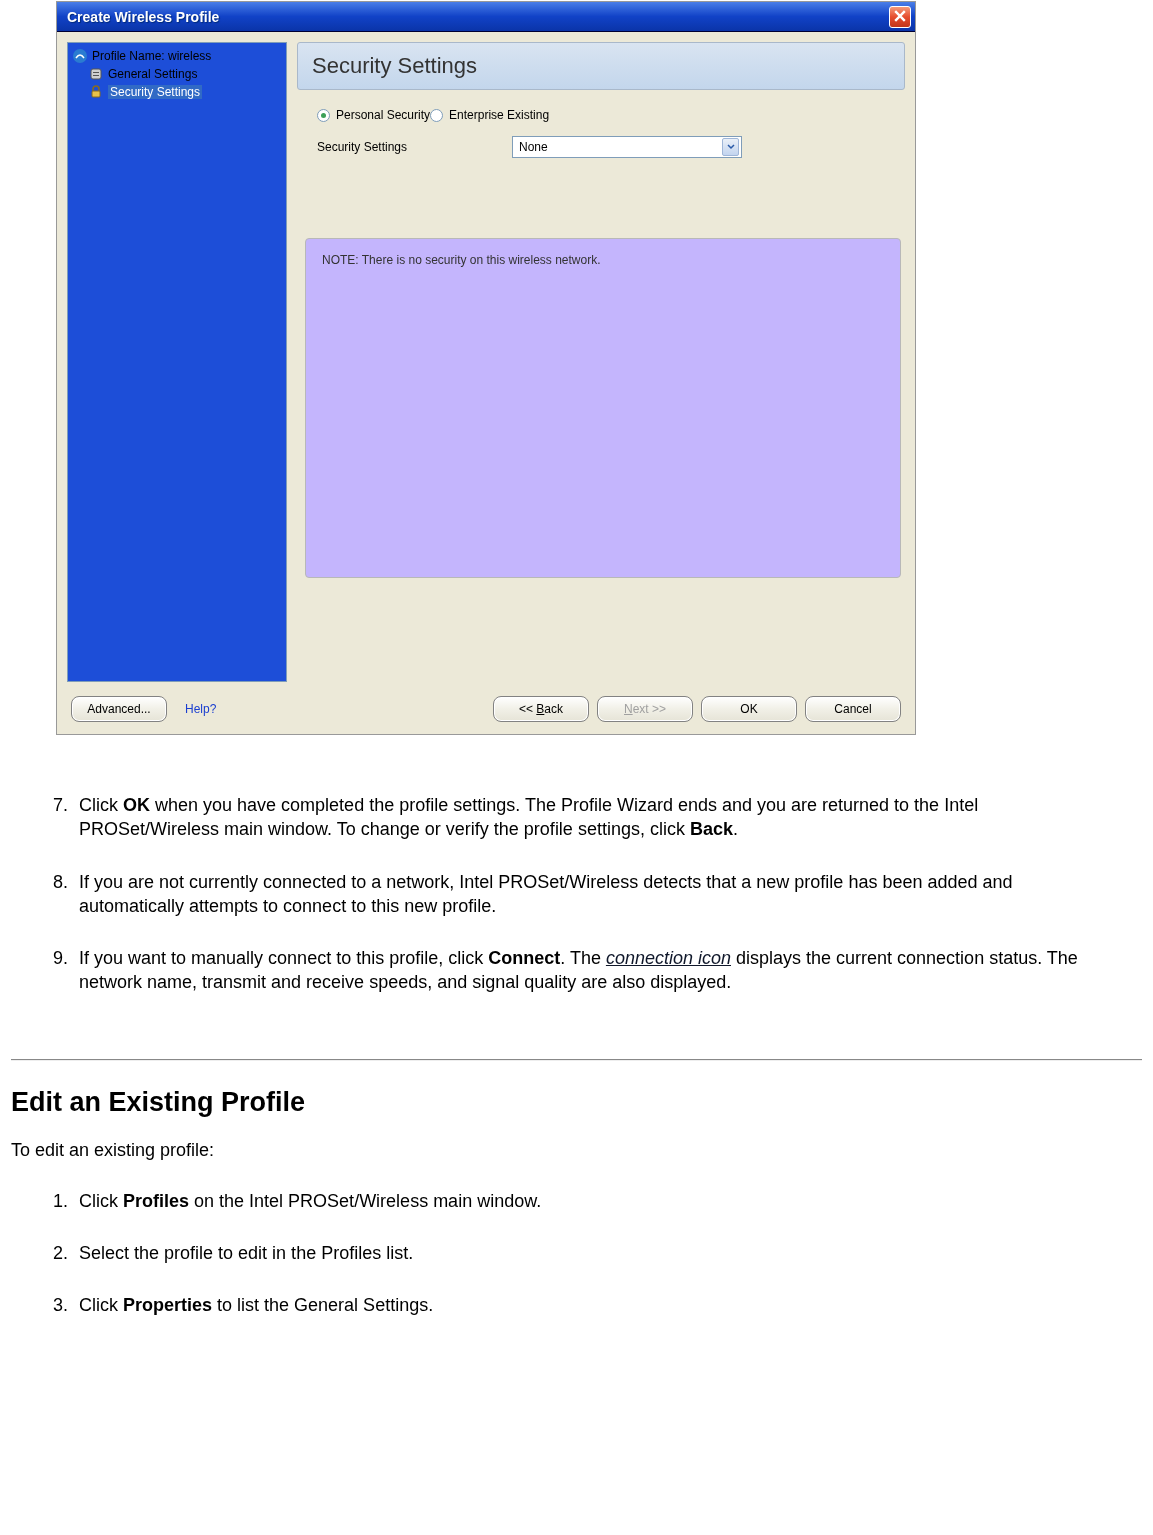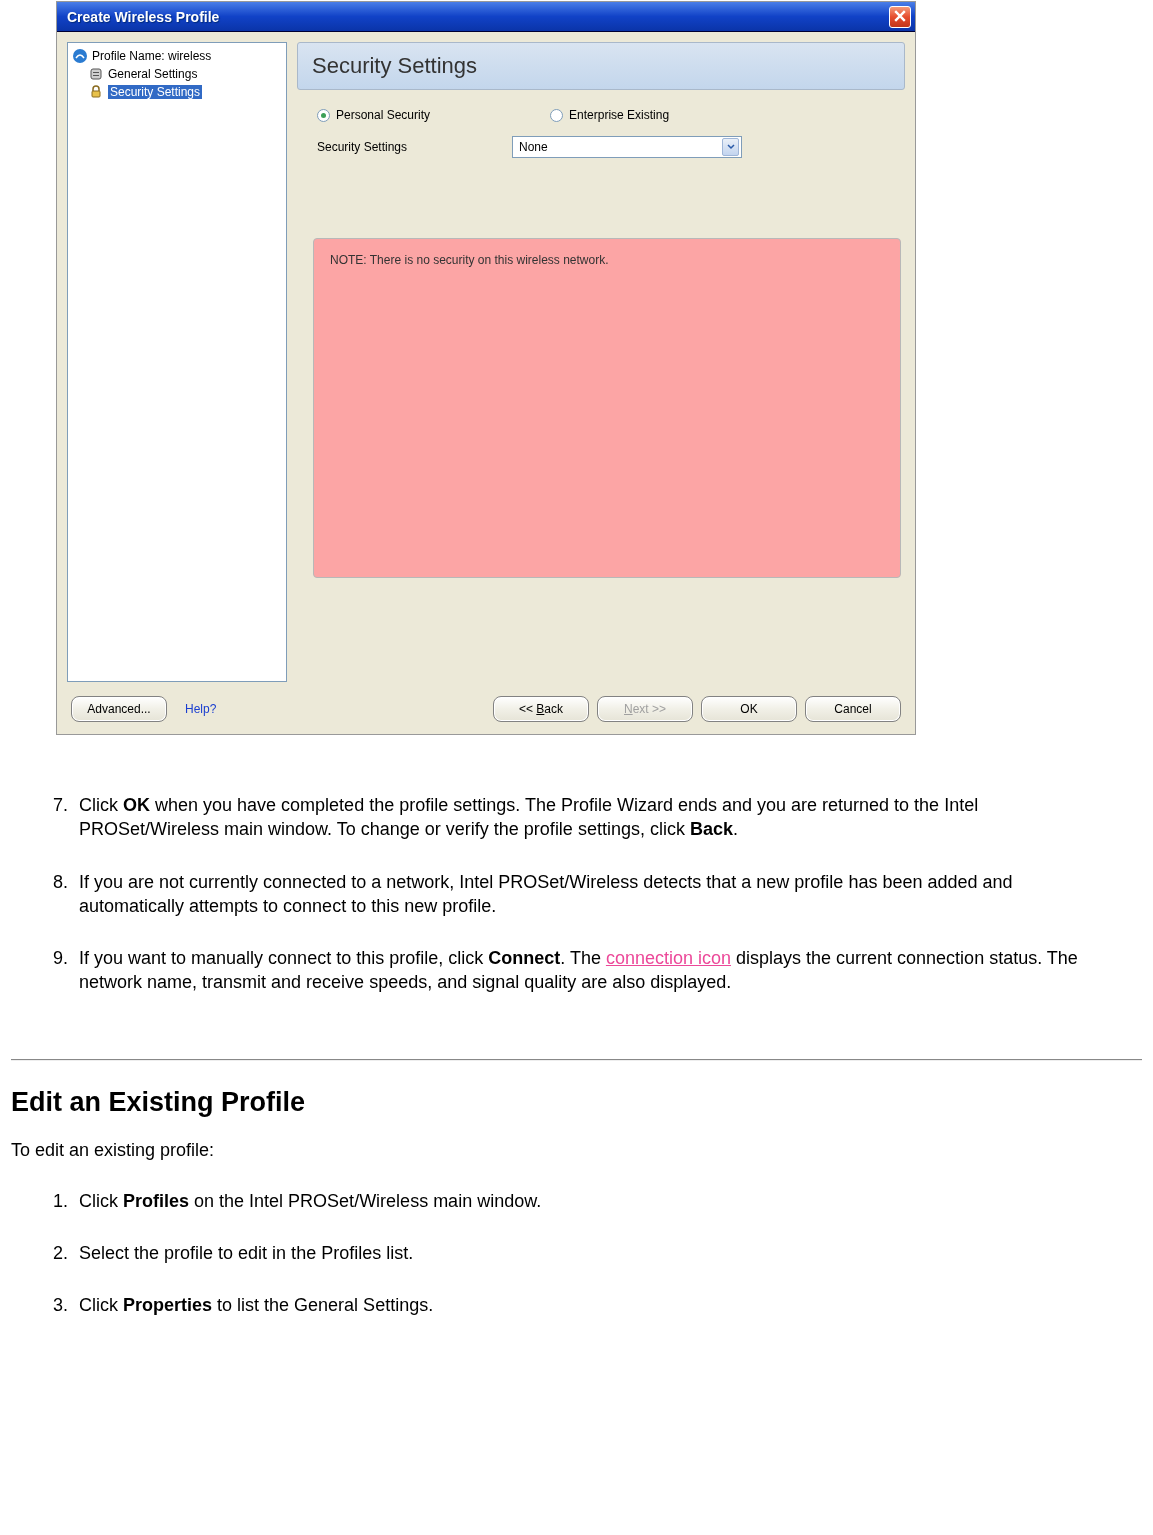--- a/index.html
+++ b/index.html
@@ -43,21 +43,21 @@
     background: #ece9d8;
     padding: 10px;
   }
   .dialog-main {
     display: flex;
     gap: 10px;
   }
   .tree-panel {
     width: 220px;
     height: 640px;
-    background: #ffffff;
+    background: #1d4ed8;
     border: 1px solid #7f9db9;
     padding: 4px 2px;
     font-family: Tahoma, sans-serif;
     font-size: 12px;
     overflow: hidden;
   }
   .tree-item {
     display: flex;
     align-items: center;
     gap: 4px;
@@ -85,21 +85,20 @@
     border: 1px solid #a9b8ca;
     border-radius: 3px;
     padding: 10px 14px;
     font-size: 22px;
     color: #333;
     font-family: Tahoma, sans-serif;
     margin-bottom: 14px;
   }
   .radio-row {
     display: flex;
-    gap: 120px;
     padding: 4px 20px 14px 20px;
     font-family: Tahoma, sans-serif;
     font-size: 12px;
     align-items: center;
   }
   .radio-item { display: flex; align-items: center; gap: 6px; cursor: pointer; }
   .radio-circle {
     width: 13px; height: 13px; border-radius: 50%;
     border: 1px solid #7f9db9; background: #fff;
     display: flex; align-items: center; justify-content: center;
@@ -130,25 +129,25 @@
     gap: 24px;
   }
   .dropdown-arrow {
     width: 17px; height: 18px;
     background: linear-gradient(to bottom, #eaf0f8, #c2d4ef);
     border: 1px solid #9fb6d8;
     border-radius: 2px;
     display: flex; align-items: center; justify-content: center;
   }
   .note-box {
-    margin: 60px 4px 0 16px;
+    margin: 60px 4px 0 8px;
     height: 340px;
     border: 1px solid #b8b8b8;
     border-radius: 4px;
-    background: #fca5a5;
+    background: #c4b5fd;
     padding: 14px 16px;
     font-family: Tahoma, sans-serif;
     font-size: 12px;
     color: #333;
   }
   .button-row {
     display: flex;
     align-items: center;
     padding: 14px 4px 2px 4px;
     gap: 8px;
@@ -182,21 +181,21 @@
   .doc-content ol {
     margin: 0 0 20px 0;
     padding-left: 62px;
   }
   .doc-content ol li {
     margin-bottom: 3px;
     padding-left: 6px;
     margin-top: 28px;
   }
   .doc-content b { font-weight: bold; }
-  .doc-content .linkish { color: #ec4899; text-decoration: underline; cursor: pointer; }
+  .doc-content .linkish { color: #0f172a; text-decoration: underline; cursor: pointer; font-style: italic; }
   hr.sep {
     margin: 24px 10px 26px 10px;
     border: none;
     border-top: 1px solid #888;
     border-bottom: 1px solid #eee;
     height: 0;
   }
   h2.section-title {
     font-family: Verdana, Geneva, sans-serif;
     font-size: 27px;

